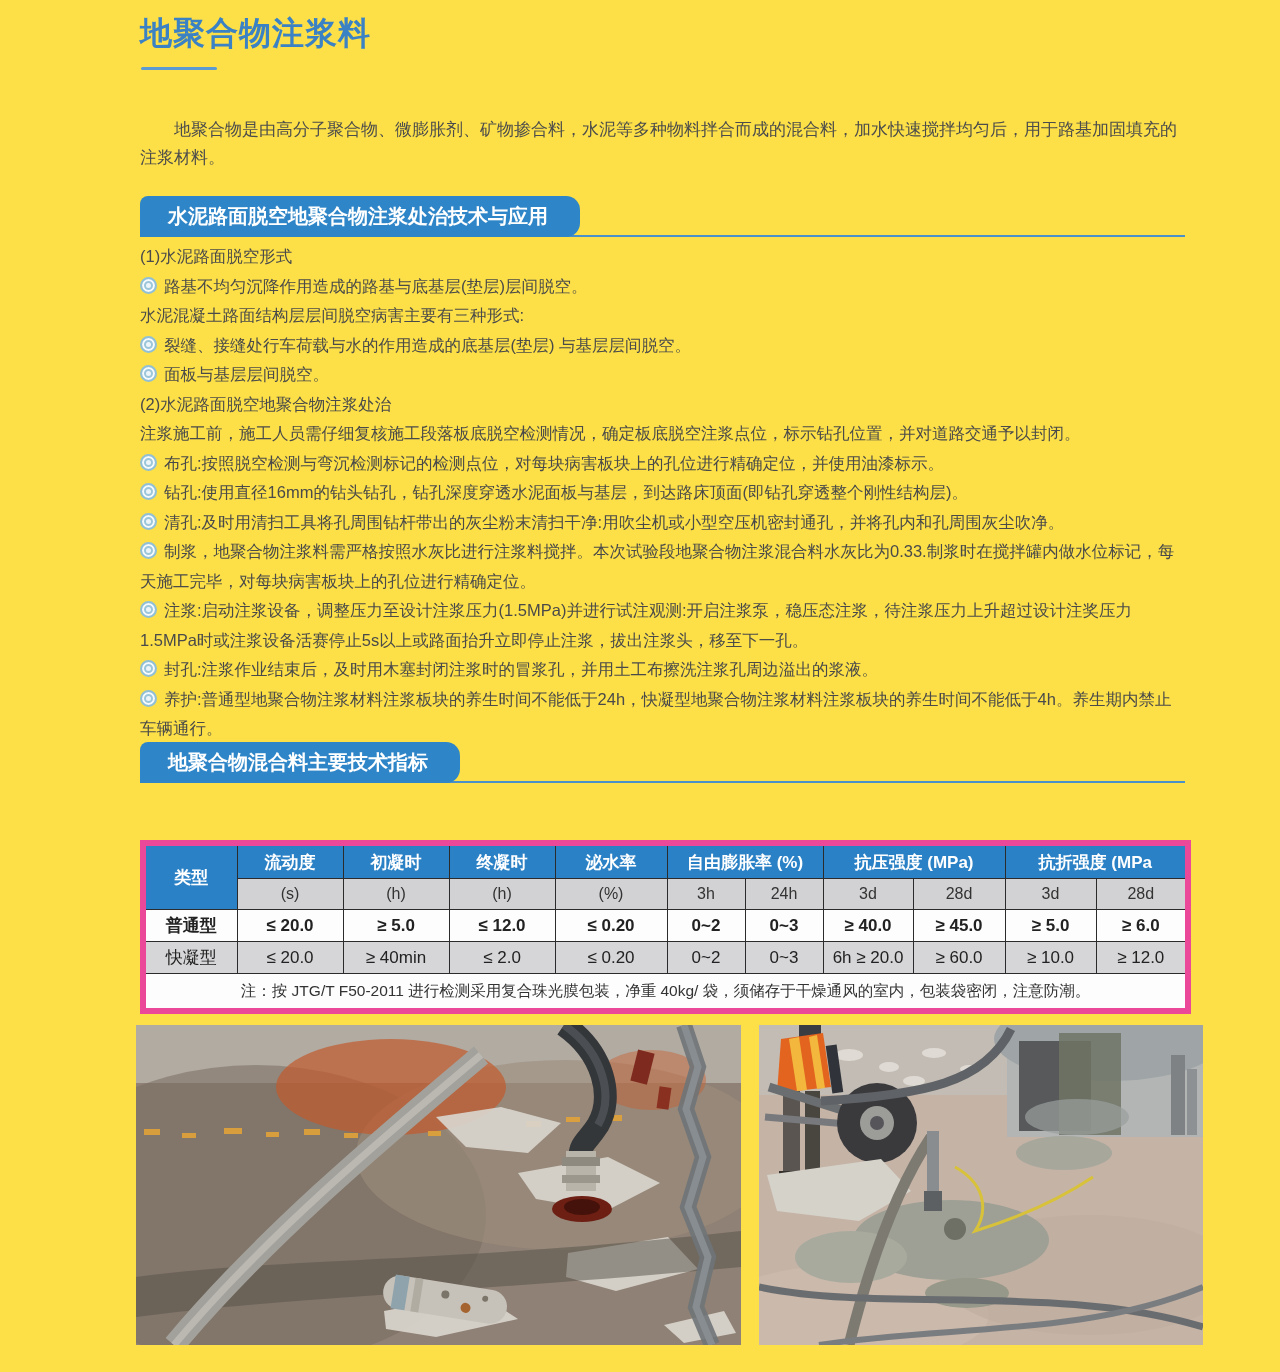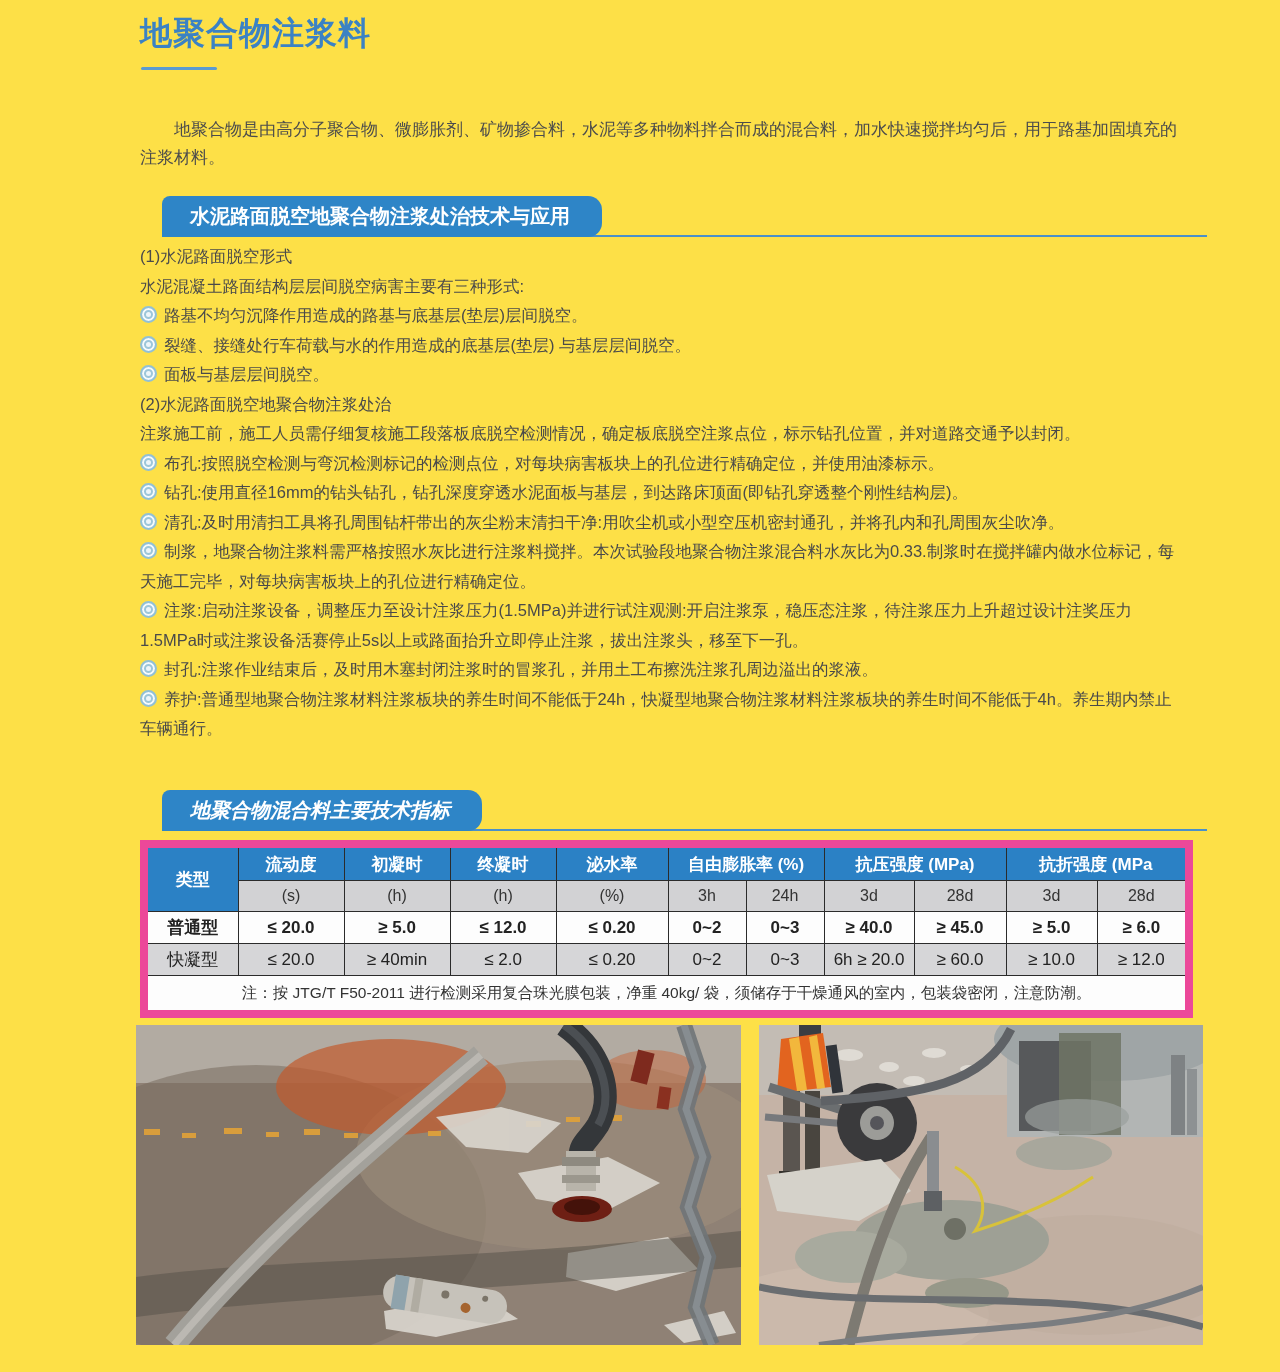--- a/index.html
+++ b/index.html
@@ -7,41 +7,41 @@
   .page{position:relative;width:1280px;height:1372px;background:#fde047;overflow:hidden;}
 
   .page-title{position:absolute;left:140px;top:12px;margin:0;
     font-size:32px;font-weight:bold;color:#3b82c4;letter-spacing:1px;}
   .title-dash{position:absolute;left:141px;top:67px;width:76px;height:3px;
     background:#5b9bd0;border-radius:2px;}
 
   .intro{position:absolute;left:140px;top:116px;width:1043px;margin:0;
     font-size:17px;line-height:28px;color:#4c4c4c;text-indent:2em;}
 
-  .banner{position:absolute;left:140px;width:1045px;height:41px;margin-left:22px;}
+  .banner{position:absolute;left:140px;width:1045px;height:41px;}
   .banner.b1{top:196px;}
-  .banner.b2{top:790px;font-style:italic;}
+  .banner.b2{top:742px;}
   .banner-line{position:absolute;left:0;right:0;bottom:0;height:2px;background:#4a90c9;}
   .banner-box{position:relative;display:inline-block;background:#2e85c7;color:#ffffff;
     font-size:20px;font-weight:bold;line-height:41px;padding:0 32px 0 28px;
     border-radius:8px 14px 14px 0;z-index:2;}
 
   .body-text{position:absolute;left:140px;top:242px;width:1044px;
     font-size:16.5px;line-height:29.5px;color:#4a4a4a;}
   .body-text p{margin:0;}
   .ring{display:inline-block;width:13px;height:13px;border-radius:50%;
     border:2px solid #91c0d6;background:#eef5f9;
     box-shadow:inset 0 0 0 2px #f6fafc, inset 0 0 0 4px #9cc6da;
     margin-right:7px;vertical-align:-2px;}
 
   table.spec{position:absolute;left:140px;top:840px;width:1045px;
     border-collapse:collapse;table-layout:fixed;
     font-size:17px;color:#222;}
   table.spec th,table.spec td{border:1px solid #2b2b2b;text-align:center;padding:0 2px;}
-  table.spec{border:8px solid #ec4899;}
+  table.spec{border:6px solid #ec4899;}
   .th-blue{background:#2b81c5;color:#ffffff;font-weight:bold;height:32px;font-size:17px;}
   .th-gray{background:#d2d2d4;color:#333;font-weight:normal;height:30px;font-size:16px;}
   .row-white td{background:#fdfdfd;height:31px;font-weight:bold;}
   .row-gray td{background:#d6d6d8;height:31px;}
   .row-type{font-size:17px;color:#222;}
   td.note-cell{height:34px;font-size:15.5px;color:#333;background:#fdfdfd;}
 
   .photos{position:absolute;left:136px;top:1025px;width:1068px;display:flex;gap:18px;}
   .photo{display:block;}
 </style>
@@ -55,22 +55,22 @@
 
   <p class="intro">地聚合物是由高分子聚合物、微膨胀剂、矿物掺合料，水泥等多种物料拌合而成的混合料，加水快速搅拌均匀后，用于路基加固填充的注浆材料。</p>
 
   <div class="banner b1">
     <div class="banner-line"></div>
     <span class="banner-box">水泥路面脱空地聚合物注浆处治技术与应用</span>
   </div>
 
   <div class="body-text">
     <p><span>(1)水泥路面脱空形式</span></p>
+    <p><span class="ring"></span><span>路基不均匀沉降作用造成的路基与底基层(垫层)层间脱空。</span></p>
     <p><span>水泥混凝土路面结构层层间脱空病害主要有三种形式:</span></p>
-    <p><span class="ring"></span><span>路基不均匀沉降作用造成的路基与底基层(垫层)层间脱空。</span></p>
     <p><span class="ring"></span><span>裂缝、接缝处行车荷载与水的作用造成的底基层(垫层) 与基层层间脱空。</span></p>
     <p><span class="ring"></span><span>面板与基层层间脱空。</span></p>
     <p><span>(2)水泥路面脱空地聚合物注浆处治</span></p>
     <p><span>注浆施工前，施工人员需仔细复核施工段落板底脱空检测情况，确定板底脱空注浆点位，标示钻孔位置，并对道路交通予以封闭。</span></p>
     <p><span class="ring"></span><span>布孔:按照脱空检测与弯沉检测标记的检测点位，对每块病害板块上的孔位进行精确定位，并使用油漆标示。</span></p>
     <p><span class="ring"></span><span>钻孔:使用直径16mm的钻头钻孔，钻孔深度穿透水泥面板与基层，到达路床顶面(即钻孔穿透整个刚性结构层)。</span></p>
     <p><span class="ring"></span><span>清孔:及时用清扫工具将孔周围钻杆带出的灰尘粉末清扫干净:用吹尘机或小型空压机密封通孔，并将孔内和孔周围灰尘吹净。</span></p>
     <p><span class="ring"></span><span>制浆，地聚合物注浆料需严格按照水灰比进行注浆料搅拌。本次试验段地聚合物注浆混合料水灰比为0.33.制浆时在搅拌罐内做水位标记，每天施工完毕，对每块病害板块上的孔位进行精确定位。</span></p>
     <p><span class="ring"></span><span>注浆:启动注浆设备，调整压力至设计注浆压力(1.5MPa)并进行试注观测:开启注浆泵，稳压态注浆，待注浆压力上升超过设计注奖压力1.5MPa时或注浆设备活赛停止5s以上或路面抬升立即停止注浆，拔出注浆头，移至下一孔。</span></p>
     <p><span class="ring"></span><span>封孔:注浆作业结束后，及时用木塞封闭注浆时的冒浆孔，并用土工布擦洗注浆孔周边溢出的浆液。</span></p>

